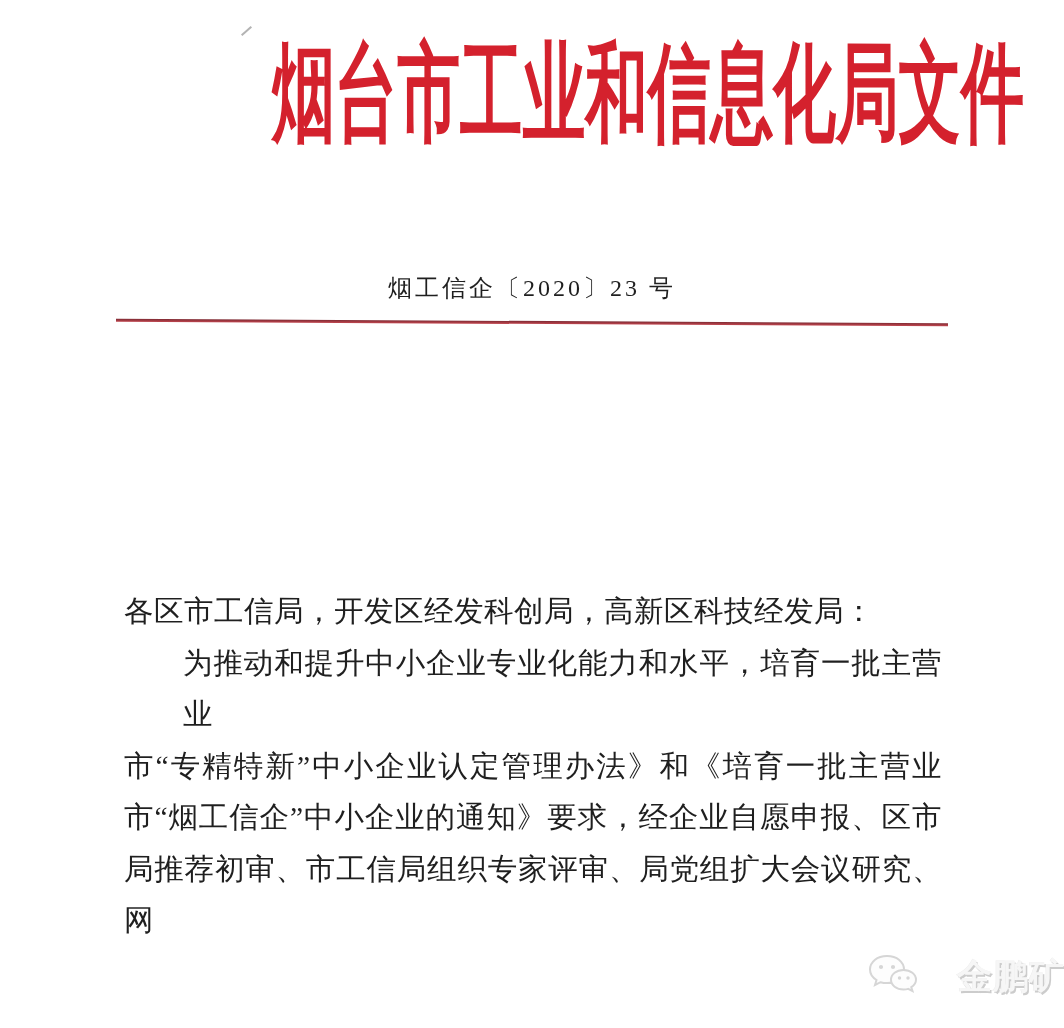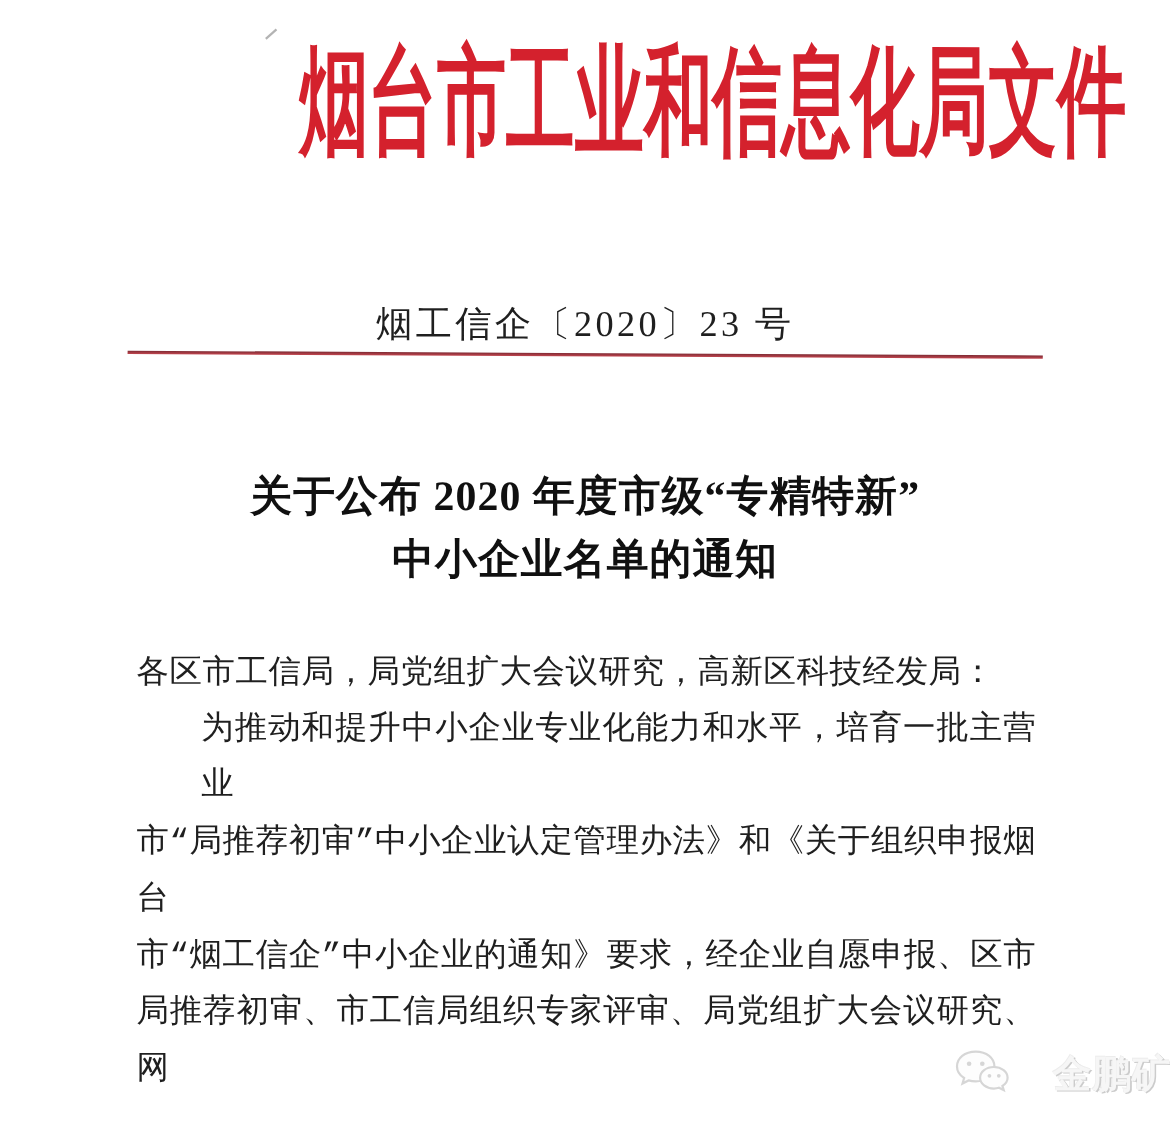--- a/index.html
+++ b/index.html
@@ -45,21 +45,21 @@
     transform: rotate(-42deg);
   }
 
   
   .doc-number {
     position: absolute;
     top: 272px;
     left: 0;
     width: 100%;
     text-align: center;
-    font-size: 33px;
+    font-size: 24px;
     letter-spacing: 3px;
     color: #1f1f1f;
   }
 
   
   .red-divider {
     position: absolute;
     top: 321px;
     left: 116px;
     width: 832px;
@@ -91,21 +91,20 @@
     font-size: 29.5px;
     color: #1f1f1f;
     line-height: 51.5px;
     letter-spacing: 0.5px;
   }
   .body-text .line { white-space: nowrap; }
   .body-text .line.fill {
     white-space: normal;
     text-align: justify;
     text-align-last: justify;
-    font-family: Liberation Mono, monospace;
   }
   .body-text .line.indent { padding-left: 59px; }
 
   
   .watermark {
     position: absolute;
     left: 866px;
     top: 952px;
     display: flex;
     align-items: center;
@@ -130,29 +129,25 @@
   <div class="scan-artifact"></div>
 
   <div class="agency-header">
     <span class="stretch">烟台市工业和信息化局文件</span>
   </div>
 
   <div class="doc-number">烟工信企〔2020〕23 号</div>
 
   <div class="red-divider"></div>
 
-  <div class="notice-title">
-    <div>关于公布 2020 年度市级“专精特新”</div>
-    <div>中小企业名单的通知</div>
-  </div>
 
   <div class="body-text">
-    <div class="line plain">各区市工信局，局党组扩大会议研究，高新区科技经发局：</div>
+    <div class="line plain">各区市工信局，开发区经发科创局，高新区科技经发局：</div>
     <div class="line indent fill">为推动和提升中小企业专业化能力和水平，培育一批主营业</div>
-    <div class="line fill">市“局推荐初审”中小企业认定管理办法》和《关于组织申报烟台</div>
+    <div class="line fill">市“专精特新”中小企业认定管理办法》和《培育一批主营业</div>
     <div class="line fill">市“烟工信企”中小企业的通知》要求，经企业自愿申报、区市</div>
     <div class="line fill">局推荐初审、市工信局组织专家评审、局党组扩大会议研究、网</div>
 
   </div>
 
   <div class="watermark">
     <svg width="52" height="48" viewBox="0 0 52 48">
       <g fill="#fdfdfd" stroke="#d6d6d6" stroke-width="2">
         <path d="M 21 4 C 11 4 4 10 4 17.5 C 4 22 6.5 25.5 10.5 28 L 9 33 L 14.5 30.2 C 16.5 30.8 18.7 31.1 21 31.1 C 31 31.1 38 25 38 17.5 C 38 10 31 4 21 4 Z"></path>
         <path d="M 37.5 18 C 30.5 18 25 22.3 25 27.8 C 25 33.3 30.5 37.6 37.5 37.6 C 39.1 37.6 40.7 37.4 42.1 36.9 L 46.5 39 L 45.3 35.2 C 48.2 33.4 50 30.8 50 27.8 C 50 22.3 44.5 18 37.5 18 Z"></path>

